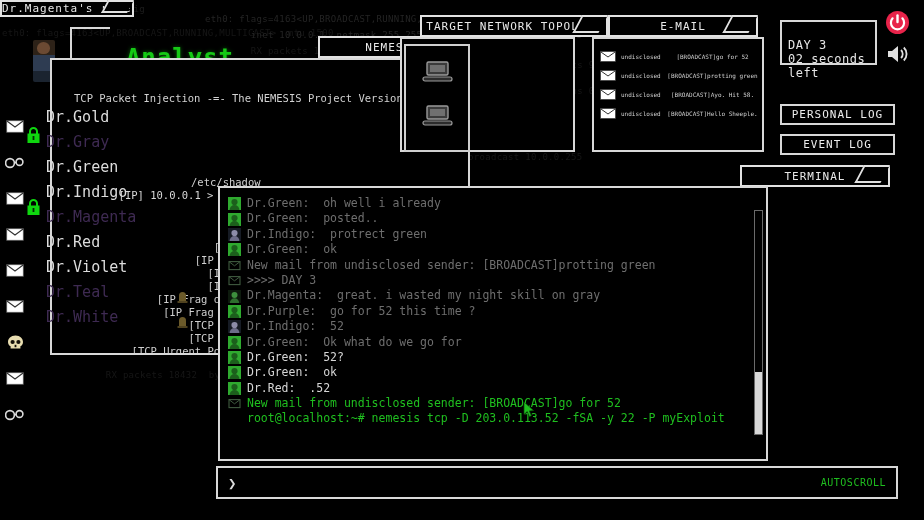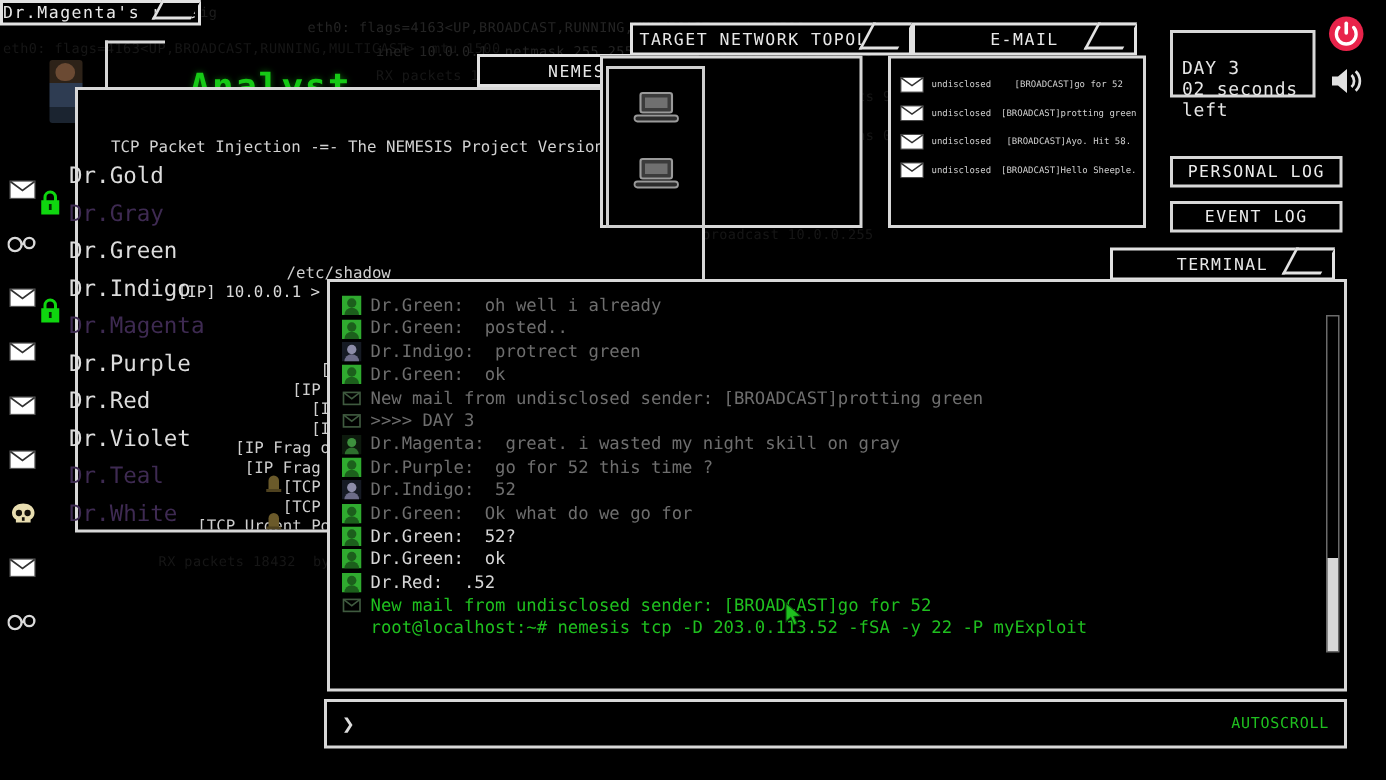--- a/index.html
+++ b/index.html
@@ -131,21 +131,21 @@
   }
   #btn-personal { left:780px; top:104px; width:115px; height:21px; }
   #btn-event    { left:780px; top:134px; width:115px; height:21px; }
 
   
   #power-btn { position:absolute; left:885px; top:10px; width:25px; height:25px; cursor:pointer; }
   #speaker-btn { position:absolute; left:886px; top:44px; width:24px; height:20px; cursor:pointer; }
 
   
   #terminal-tab { left:740px; top:165px; width:150px; height:22px; }
-  #terminal-panel { left:218px; top:186px; width:680px; height:275px; }
+  #terminal-panel { left:218px; top:186px; width:550px; height:275px; }
   #term-log {
     position:absolute; left:0; top:0; width:100%; height:100%;
     padding:8px 6px 4px 8px; overflow:hidden;
     font-family:"DejaVu Sans Mono", monospace; font-size:11.5px; line-height:15.4px;
   }
   .log-line { display:flex; align-items:center; height:15.4px; white-space:pre; }
   .log-av { width:13px; height:13px; flex:0 0 auto; margin-right:6px; }
   .log-txt { flex:1; white-space:pre; }
   .c-white  { color:#d6d6d6; }
   .c-green  { color:#1fbf1f; }
@@ -223,21 +223,20 @@
       
     </div>
   </div>
 
   <div id="player-list">
       <div class="player"><span>Dr.Gold</span></div>
       <div class="player dead"><span>Dr.Gray</span></div>
       <div class="player"><span>Dr.Green</span></div>
       <div class="player"><span>Dr.Indigo</span></div>
       <div class="player dead"><span>Dr.Magenta</span></div>
-      <div class="player"><span>Dr.Purple</span></div>
       <div class="player"><span>Dr.Red</span></div>
       <div class="player"><span>Dr.Violet</span></div>
       <div class="player dead"><span>Dr.Teal</span><span class="tomb"><svg width="13" height="13" viewBox="0 0 13 13">
             <path d="M3 12 V5.5 a3.5 3.5 0 0 1 7 0 V12 Z" fill="#6b5a2a"></path>
             <rect x="1.5" y="11" width="10" height="2" fill="#4f421f"></rect>
           </svg></span></div>
       <div class="player dead"><span>Dr.White</span><span class="tomb"><svg width="13" height="13" viewBox="0 0 13 13">
             <path d="M3 12 V5.5 a3.5 3.5 0 0 1 7 0 V12 Z" fill="#6b5a2a"></path>
             <rect x="1.5" y="11" width="10" height="2" fill="#4f421f"></rect>
           </svg></span></div>

